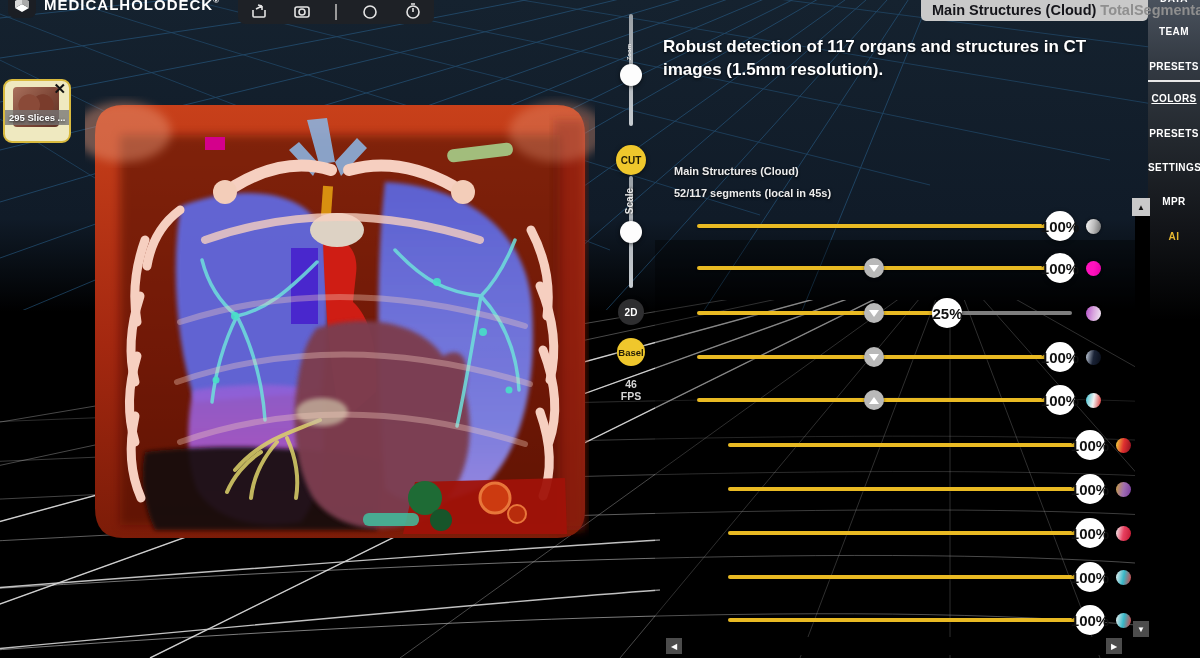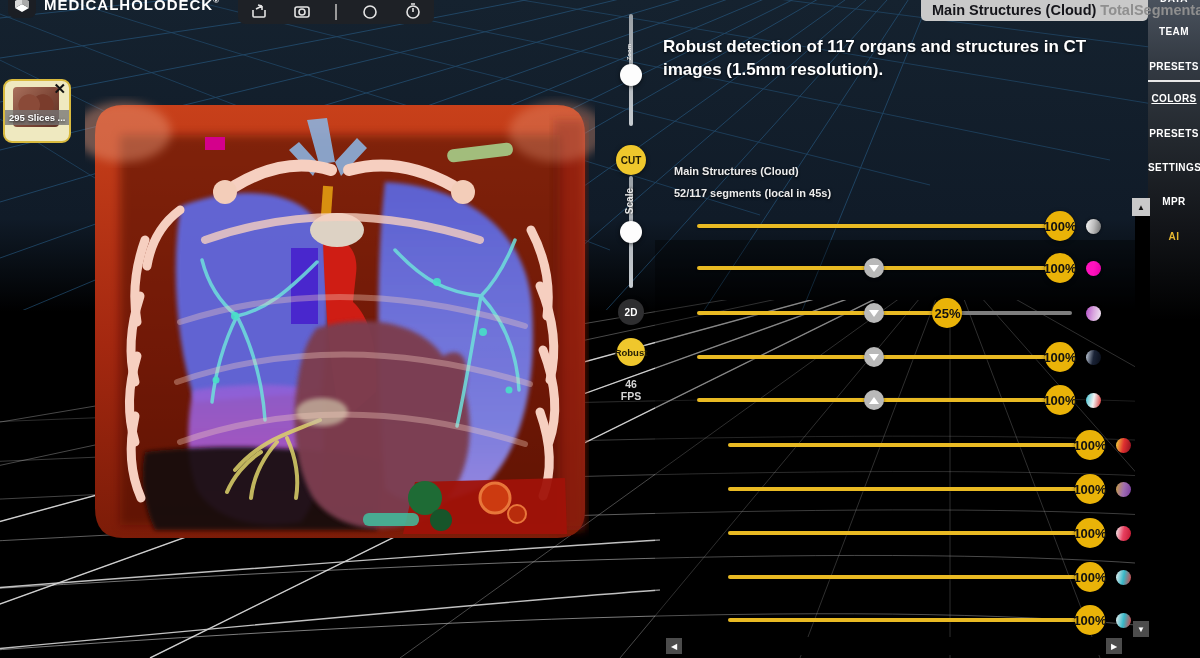--- a/index.html
+++ b/index.html
@@ -47,22 +47,22 @@
   .dropdown-bg{position:absolute;left:0;top:0;width:227px;height:21px;background:#c9c9c9;border-radius:0 0 5px 5px;}
   .dropdown-text{position:absolute;left:11px;top:2px;white-space:nowrap;font-size:14.5px;font-weight:bold;}
   .dd-sel{color:#15151a;}
   .dd-suffix{color:#8f8f8f;}
   .desc{left:663px;width:484px;color:#fff;font-size:17px;font-weight:bold;line-height:22.5px;z-index:8;}
   .mini{left:674px;color:#ececec;font-size:11px;font-weight:bold;z-index:8;}
 
   
   .s-track{position:absolute;height:4px;border-radius:2px;background:#e9ba23;box-shadow:0 1px 2px rgba(0,0,0,.5);}
   .s-track-rest{position:absolute;height:4px;border-radius:2px;background:#7e7e7e;}
-  .s-badge{position:absolute;width:30px;height:30px;border-radius:50%;background:#eab308;color:#111;
-           font-size:13px;font-weight:bold;display:flex;align-items:center;justify-content:center;
+  .s-badge{position:absolute;width:30px;height:30px;border-radius:50%;background:#ffffff;color:#111;
+           font-size:15px;font-weight:bold;display:flex;align-items:center;justify-content:center;
            box-shadow:0 1px 4px rgba(0,0,0,.5);z-index:3;}
   .s-exp{position:absolute;width:20px;height:20px;border-radius:50%;background:#b9b9b9;
          display:flex;align-items:center;justify-content:center;z-index:3;box-shadow:0 1px 3px rgba(0,0,0,.5);}
   .tri-down{width:0;height:0;border-left:5px solid transparent;border-right:5px solid transparent;border-top:7px solid #fff;}
   .tri-up{width:0;height:0;border-left:5px solid transparent;border-right:5px solid transparent;border-bottom:7px solid #fff;}
   .s-swatch{position:absolute;width:15px;height:15px;border-radius:50%;z-index:3;box-shadow:0 0 3px rgba(0,0,0,.6);}
 
   
   .sb-btn{position:absolute;display:flex;align-items:center;justify-content:center;font-size:8px;z-index:7;}
   .sb-track{position:absolute;background:#000;z-index:6;}
@@ -311,21 +311,21 @@
   <div class="abs vlabel" style="left:626px;top:44px;font-size:6px;z-index:4;">Zoom</div>
   <div class="abs knob" style="left:620px;top:64px;z-index:4;"></div>
 
   <div class="abs roundbtn" style="left:616px;top:145px;width:30px;height:30px;background:#efc72c;color:#221c05;font-size:10px;z-index:4;">CUT</div>
 
   <div class="abs vtrack" style="left:629px;top:176px;height:112px;z-index:4;"></div>
   <div class="abs vlabel txt-shadow" style="left:624px;top:188px;font-size:10px;z-index:4;">Scale</div>
   <div class="abs knob" style="left:620px;top:221px;z-index:4;"></div>
 
   <div class="abs roundbtn" style="left:618px;top:299px;width:26px;height:26px;background:#2e2e30;color:#fff;font-size:10px;z-index:4;">2D</div>
-  <div class="abs roundbtn" style="left:617px;top:338px;width:28px;height:28px;background:#efc72c;color:#221c05;font-size:9.5px;z-index:4;">Robust</div>
+  <div class="abs roundbtn" style="left:617px;top:338px;width:28px;height:28px;background:#efc72c;color:#221c05;font-size:9.5px;z-index:4;">Basel</div>
   <div class="abs fps txt-shadow" style="left:615px;top:378px;width:32px;z-index:4;">
     <div>46</div>
     <div>FPS</div>
   </div>
 
 
   <div class="abs dropdown">
     <div class="dropdown-bg"></div>
     <div class="dropdown-text">
       <span class="dd-sel">Main Structures (Cloud)</span><span class="dd-suffix"> TotalSegmentator</span>

